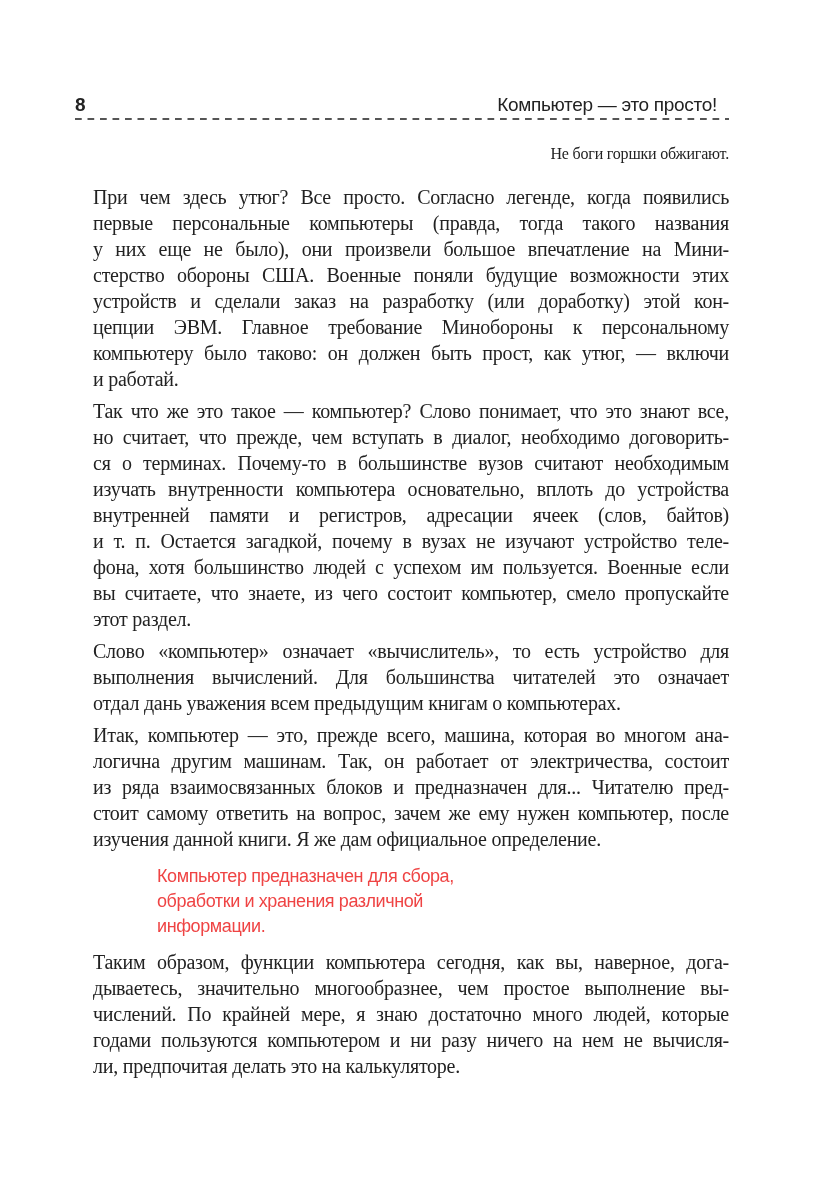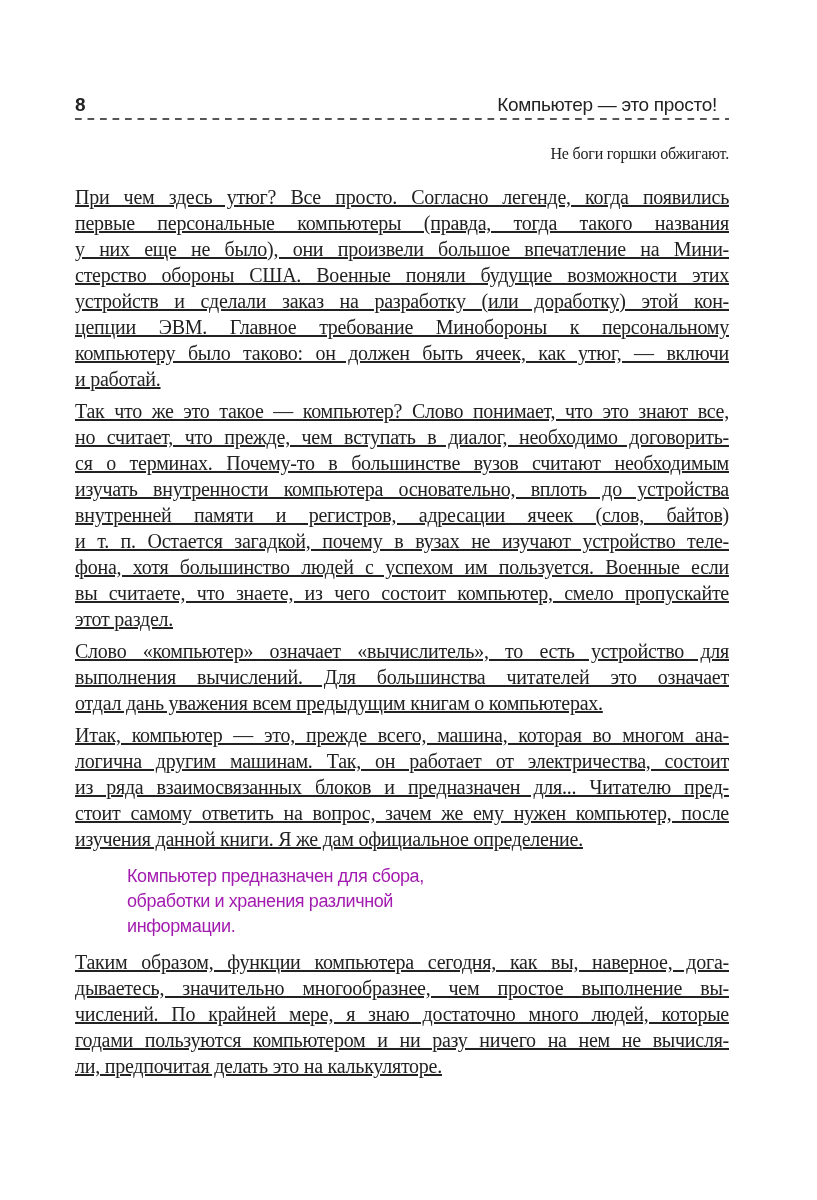--- a/index.html
+++ b/index.html
@@ -66,41 +66,40 @@
       position: absolute;
       left: 0;
       top: 184px;
       width: 654px;
       font-family: "Liberation Serif", serif;
       font-size: 20px;
       line-height: 26px;
       letter-spacing: -0.25px;
     }
     .para {
-      margin: 0 0 6px 0;
-      text-decoration: underline;
+      margin: 0 0 6px 18px;
     }
     .line {
       display: block;
       text-align: justify;
       text-align-last: justify;
       white-space: nowrap;
       height: 26px;
     }
     .line.last {
       text-align: center;
       text-align-last: left;
     }
     .quote {
-      margin: 12px 0 10px 52px;
+      margin: 12px 0 10px 82px;
       font-family: "Liberation Sans", sans-serif;
       font-size: 18px;
       line-height: 25px;
       letter-spacing: -0.4px;
-      color: #a21caf;
+      color: #ef4444;
     }
     .quote .qline {
       display: block;
       height: 25px;
       white-space: nowrap;
     }
   </style>
 </head>
 <body>
 
@@ -116,21 +115,21 @@
 
   <div class="body-text">
 
     <div class="para">
       <span class="line">При чем здесь утюг? Все просто. Согласно легенде, когда появились</span>
       <span class="line">первые персональные компьютеры (правда, тогда такого названия</span>
       <span class="line">у них еще не было), они произвели большое впечатление на Мини-</span>
       <span class="line">стерство обороны США. Военные поняли будущие возможности этих</span>
       <span class="line">устройств и сделали заказ на разработку (или доработку) этой кон-</span>
       <span class="line">цепции ЭВМ. Главное требование Минобороны к персональному</span>
-      <span class="line">компьютеру было таково: он должен быть ячеек, как утюг, — включи</span>
+      <span class="line">компьютеру было таково: он должен быть прост, как утюг, — включи</span>
       <span class="line last">и работай.</span>
     </div>
 
     <div class="para">
       <span class="line">Так что же это такое — компьютер? Слово понимает, что это знают все,</span>
       <span class="line">но считает, что прежде, чем вступать в диалог, необходимо договорить-</span>
       <span class="line">ся о терминах. Почему-то в большинстве вузов считают необходимым</span>
       <span class="line">изучать внутренности компьютера основательно, вплоть до устройства</span>
       <span class="line">внутренней памяти и регистров, адресации ячеек (слов, байтов)</span>
       <span class="line">и т. п. Остается загадкой, почему в вузах не изучают устройство теле-</span>

